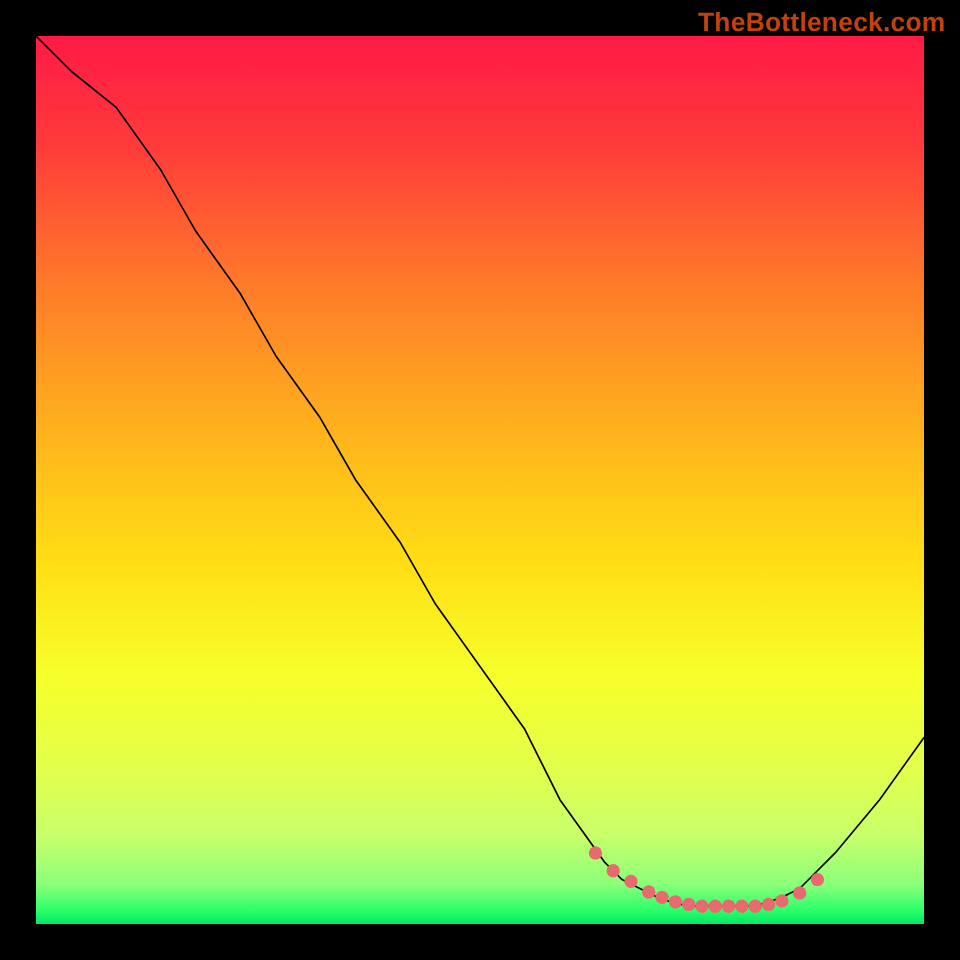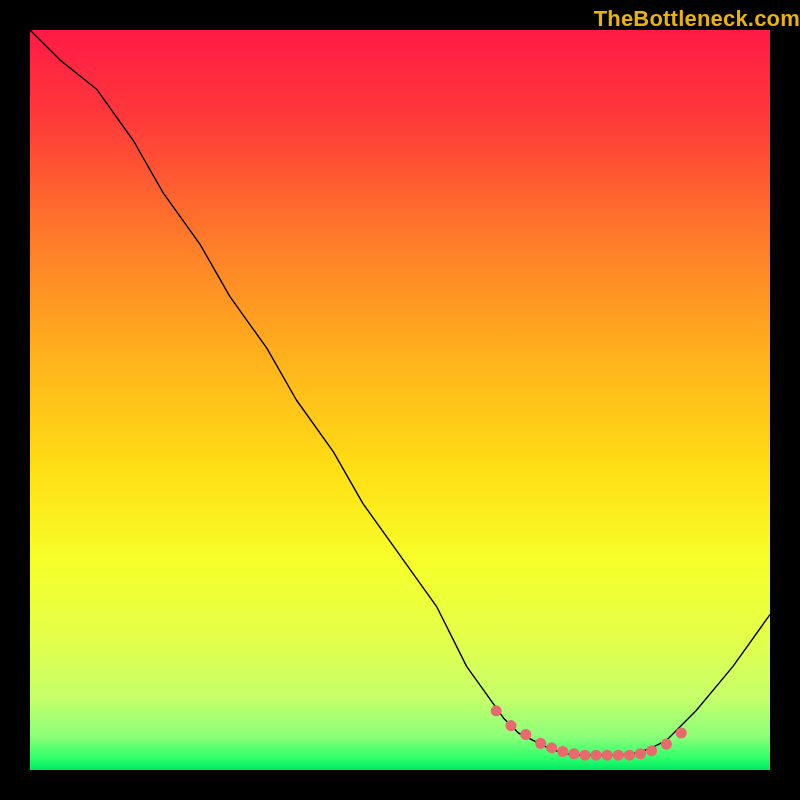--- a/index.html
+++ b/index.html
@@ -19,25 +19,25 @@
   .plot {
     position: absolute;
     left: 30px;
     top: 30px;
     width: 740px;
     height: 740px;
   }
   .watermark {
     position: absolute;
     top: 6px;
-    right: 0;
+    right: 12px;
     font-family: Arial, Helvetica, sans-serif;
     font-size: 22px;
     font-weight: 600;
-    color: #eab308;
+    color: #c2410c;
     letter-spacing: 0.2px;
   }
 </style>
 </head>
 <body>
 
 <div class="stage">
   <div class="watermark">TheBottleneck.com</div>
 
   <svg class="plot" viewBox="0 0 100 100" preserveAspectRatio="none">

